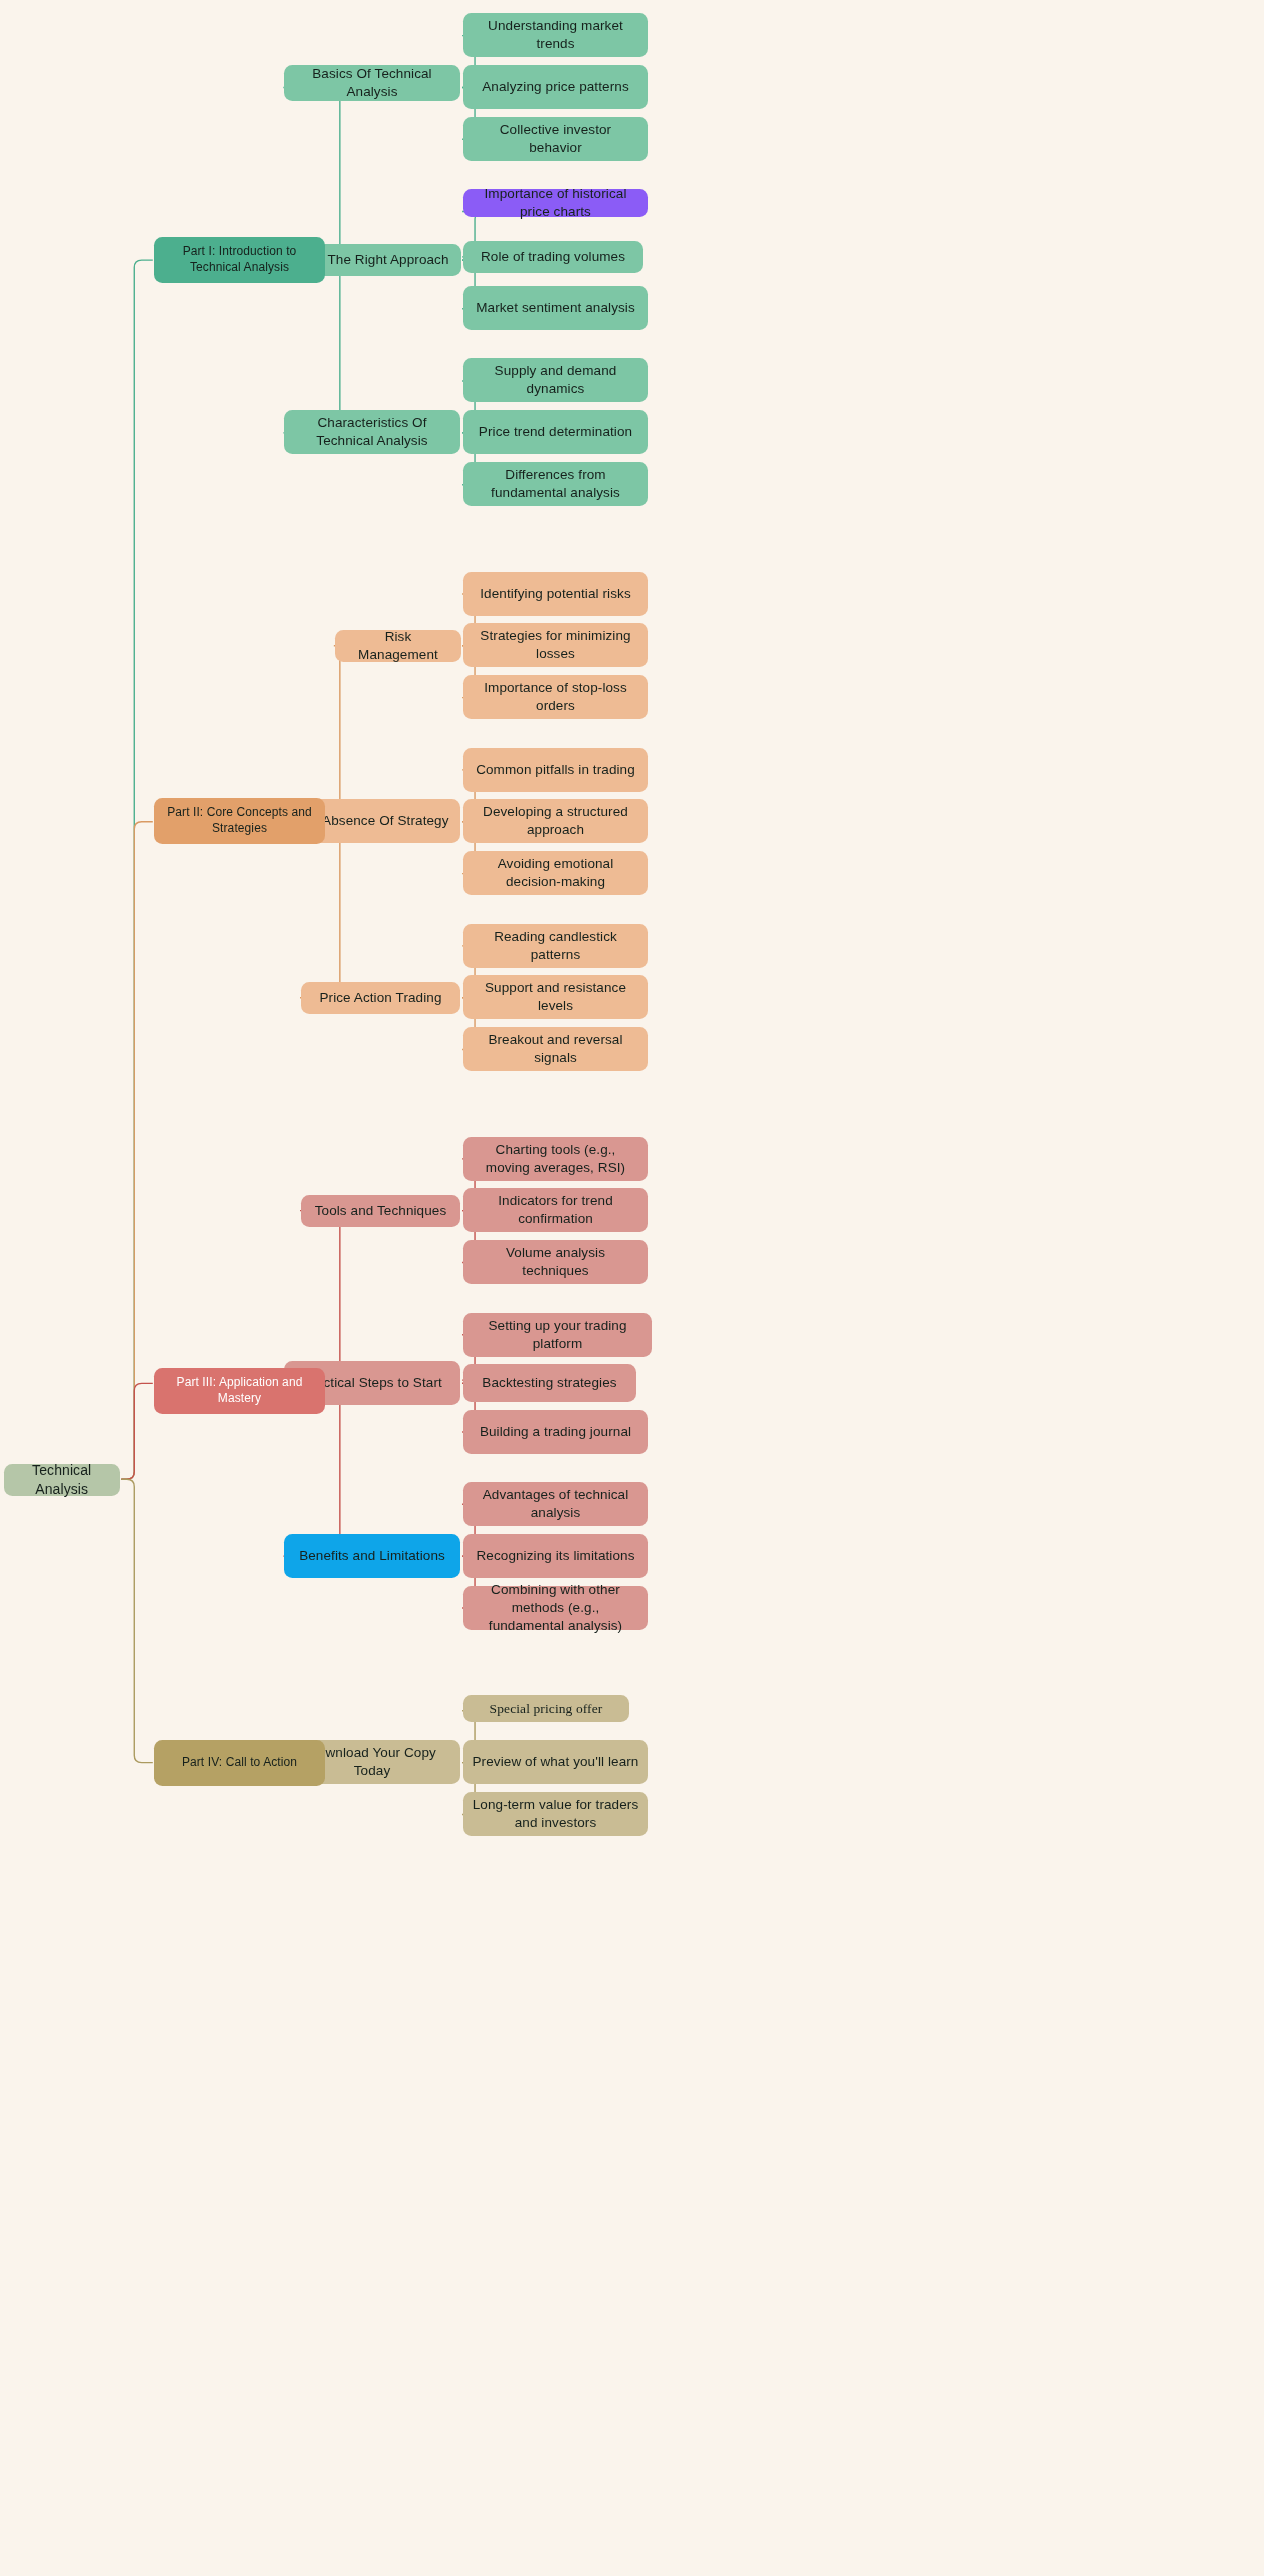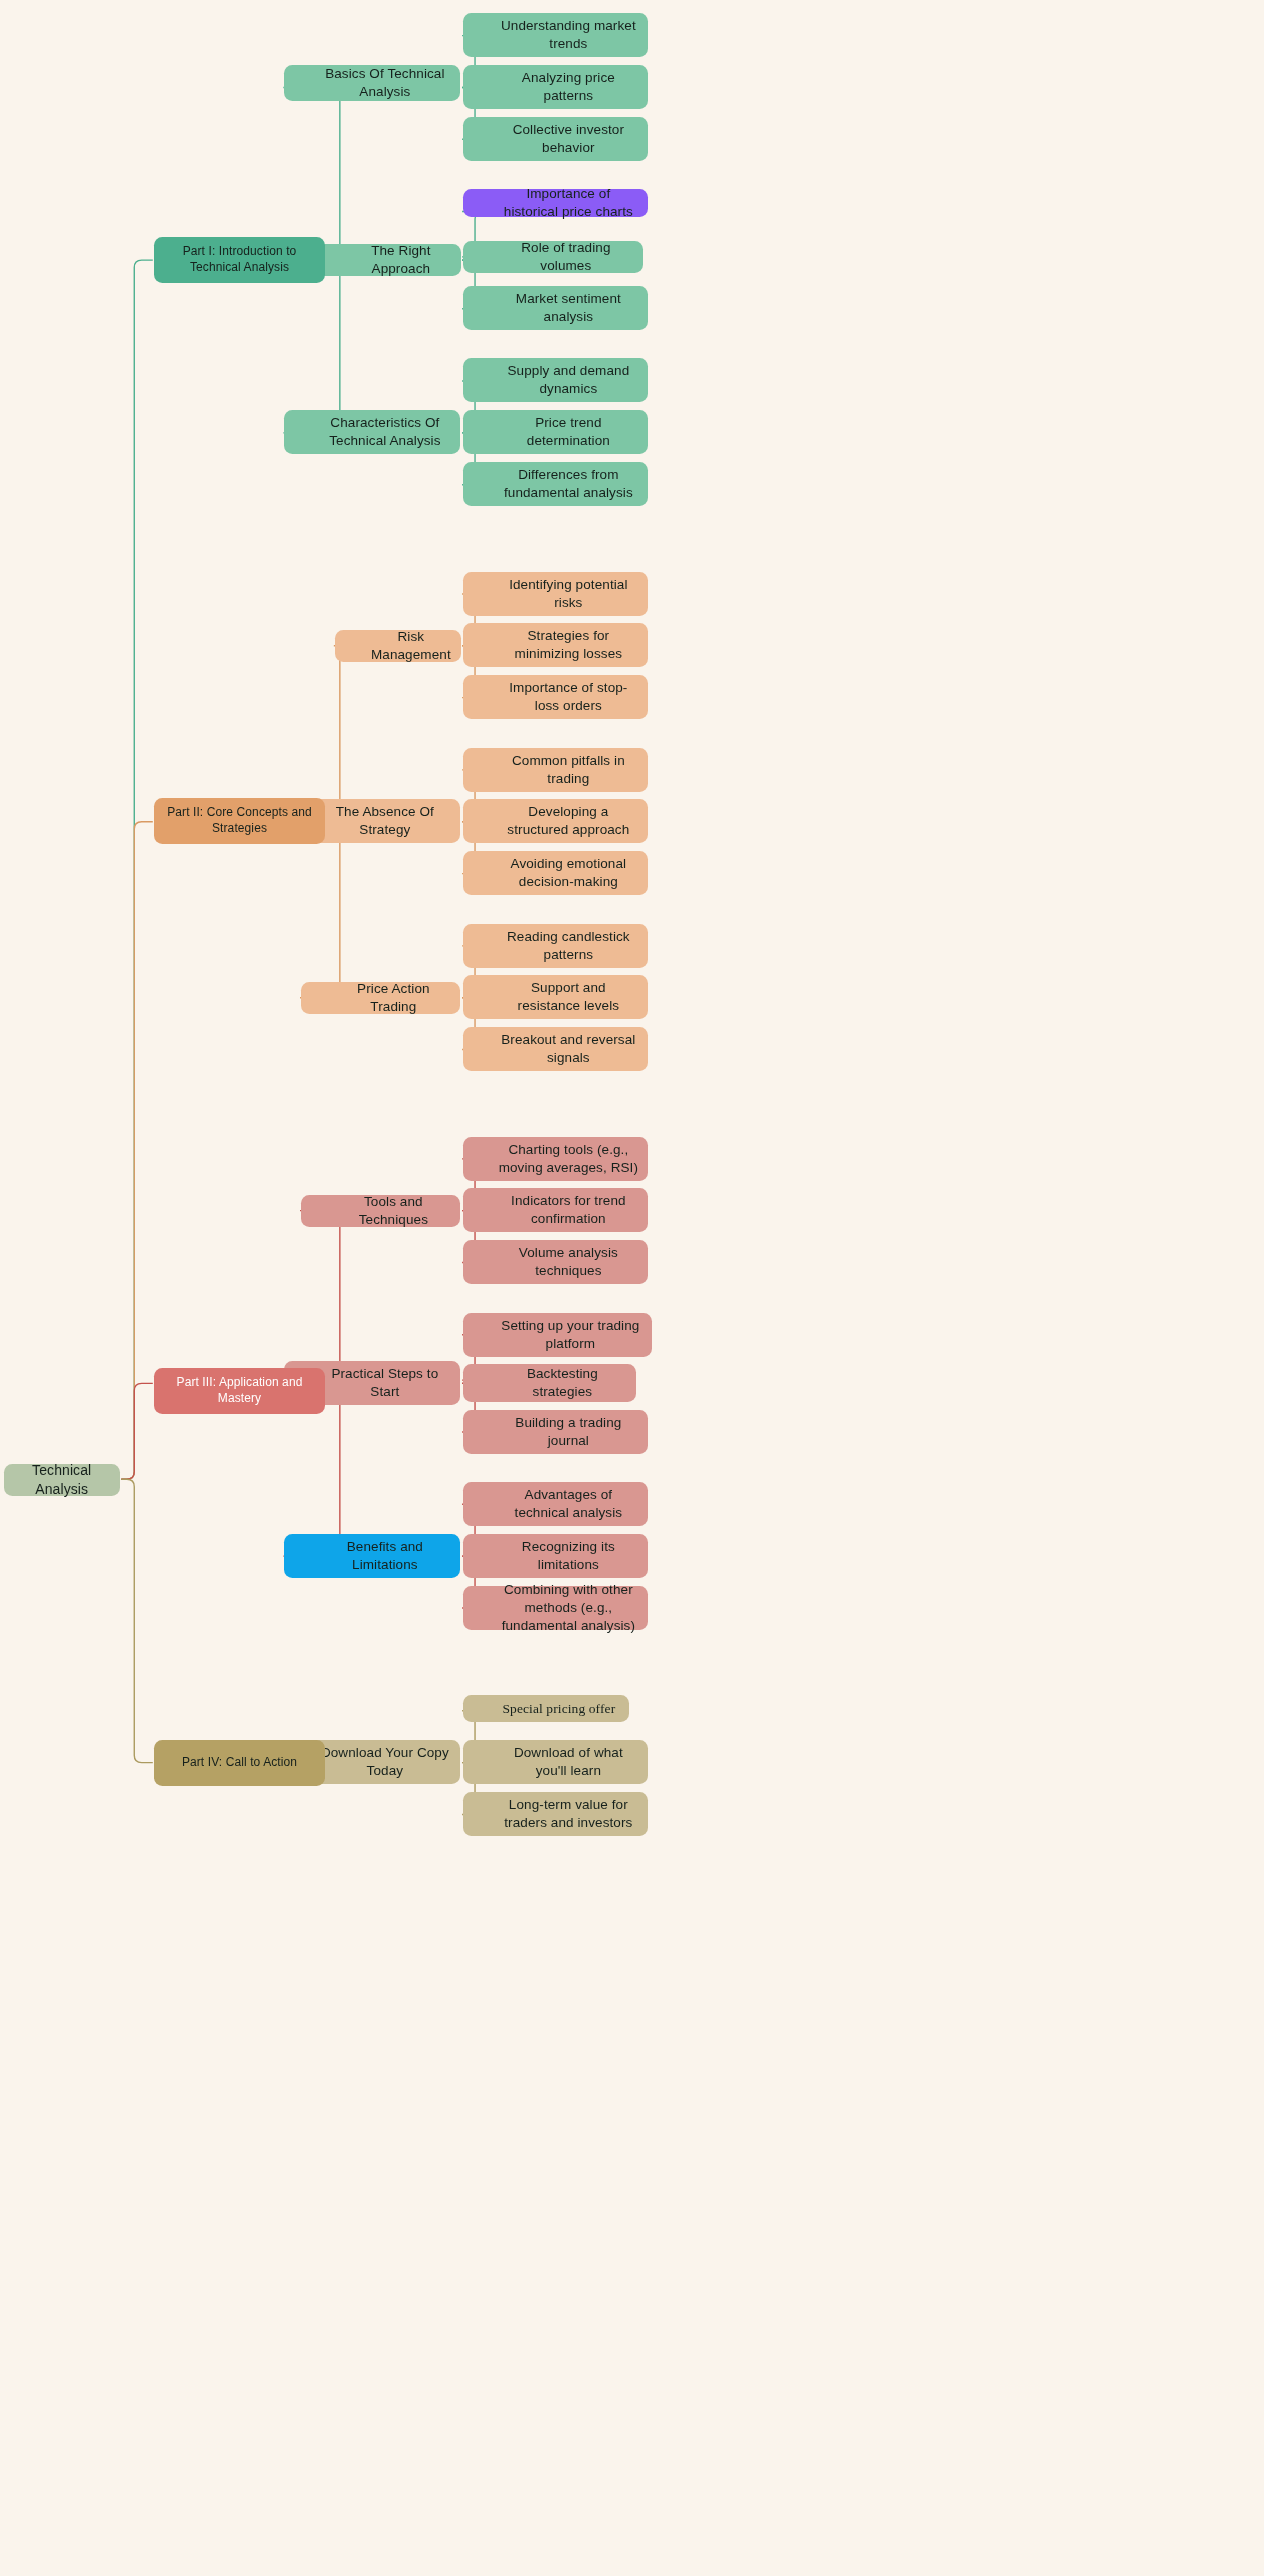--- a/index.html
+++ b/index.html
@@ -42,21 +42,20 @@
     letter-spacing: 0.1px;
   }
   .node.root {
     font-size: 14px;
   }
   .node.lvl1 {
     font-size: 12px;
   }
   .node.lvl2 {
     font-size: 13.5px;
-    padding-left: 35px;
   }
   .node.white-text { color: #ffffff; margin-top: 8px; }
 </style>
 </head>
 <body>
 
 <div id="mindmap-root">
   <svg class="edges" id="edge-layer" viewBox="0 0 1365 2781">
       <path d="M 499 94 L 505 94
              Q 513 94 513 86
@@ -265,20 +264,20 @@
       <div class="node lvl2" style="left: 463px; top: 1313px; width: 189px; height: 44px; background: rgb(217, 151, 145);">Setting up your trading platform</div>
       <div class="node lvl2" style="left: 463px; top: 1364px; width: 173px; height: 38px; background: rgb(217, 151, 145);">Backtesting strategies</div>
       <div class="node lvl2" style="left: 463px; top: 1410px; width: 185px; height: 44px; background: rgb(217, 151, 145);">Building a trading journal</div>
       <div class="node lvl2" style="left: 284px; top: 1361px; width: 176px; height: 44px; background: rgb(217, 151, 145);">Practical Steps to Start</div>
       <div class="node lvl2" style="left: 463px; top: 1482px; width: 185px; height: 44px; background: rgb(217, 151, 145);">Advantages of technical analysis</div>
       <div class="node lvl2" style="left: 463px; top: 1534px; width: 185px; height: 44px; background: rgb(217, 151, 145);">Recognizing its limitations</div>
       <div class="node lvl2" style="left: 463px; top: 1586px; width: 185px; height: 44px; background: rgb(217, 151, 145);">Combining with other methods (e.g., fundamental analysis)</div>
       <div class="node lvl2" style="left: 284px; top: 1534px; width: 176px; height: 44px; background: #0ea5e9;">Benefits and Limitations</div>
       <div class="node lvl1 white-text" style="left: 154px; top: 1360px; width: 171px; height: 46px; background: rgb(217, 115, 110);">Part III: Application and Mastery</div>
       <div class="node lvl2" style="left: 463px; top: 1695px; width: 166px; height: 27px; background: rgb(201, 188, 148); font-family: Liberation Serif, serif;">Special pricing offer</div>
-      <div class="node lvl2" style="left: 463px; top: 1740px; width: 185px; height: 44px; background: rgb(201, 188, 148);">Download of what you'll learn</div>
+      <div class="node lvl2" style="left: 463px; top: 1740px; width: 185px; height: 44px; background: rgb(201, 188, 148);">Preview of what you'll learn</div>
       <div class="node lvl2" style="left: 463px; top: 1792px; width: 185px; height: 44px; background: rgb(201, 188, 148);">Long-term value for traders and investors</div>
       <div class="node lvl2" style="left: 284px; top: 1740px; width: 176px; height: 44px; background: rgb(201, 188, 148);">Download Your Copy Today</div>
       <div class="node lvl1" style="left: 154px; top: 1740px; width: 171px; height: 46px; background: rgb(181, 161, 100);">Part IV: Call to Action</div>
       <div class="node root" style="left: 3.7px; top: 1464px; width: 116px; height: 31.5px; background: rgb(181, 198, 168);">Technical Analysis</div>
     </div>
 </div>
 
 
 </body></html>

